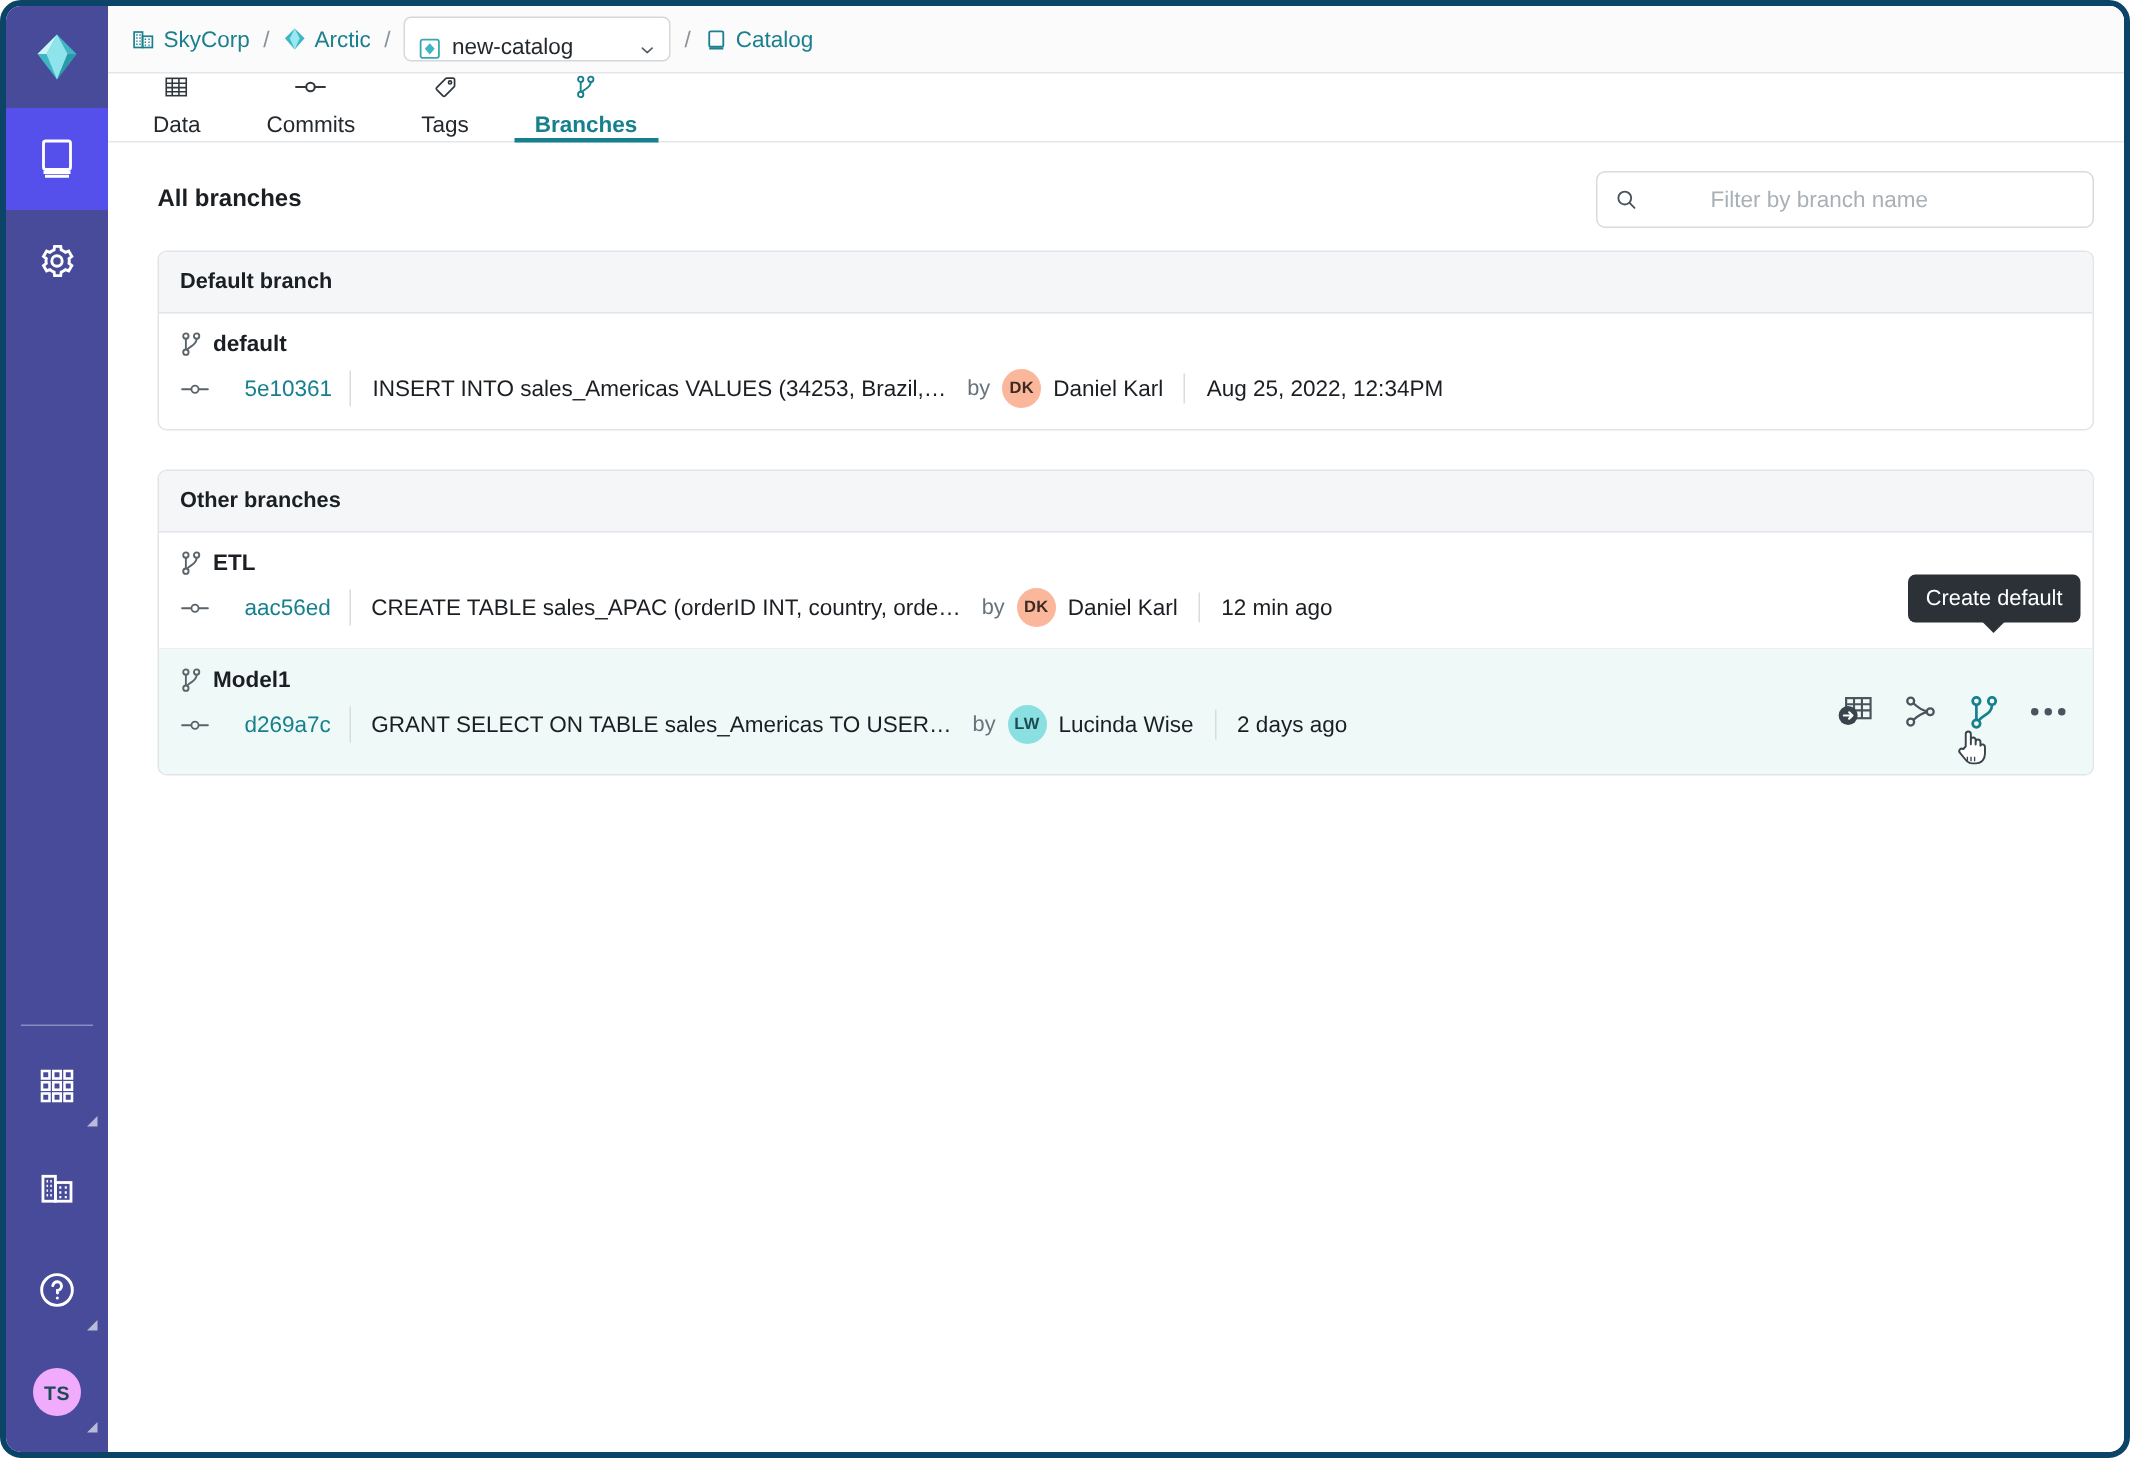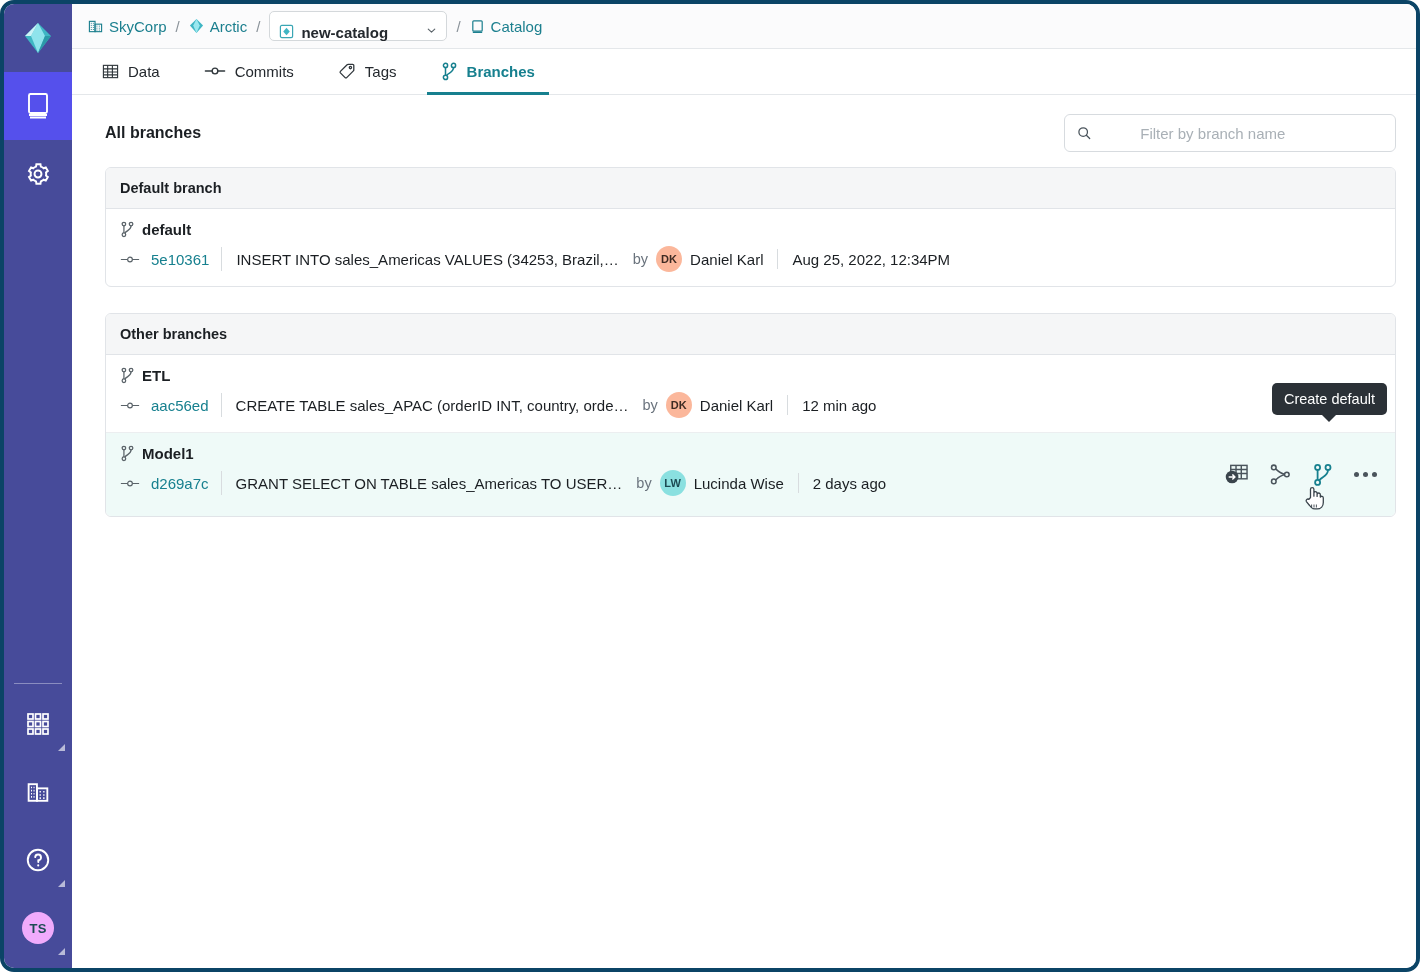--- a/index.html
+++ b/index.html
@@ -67,43 +67,43 @@
     border-bottom: 1px solid #e4e7ea;
     background: #fbfbfc;
     gap: 0;
   }
   .crumb {
     display: inline-flex; align-items: center; gap: 6px;
     color: #1b7f8e; font-size: 15px; white-space: nowrap;
   }
   .crumb-sep { color: #8a9299; font-size: 15px; margin: 0 9px; }
   .crumb-select {
-    display: inline-flex; align-items: flex-start; gap: 7px;
+    display: inline-flex; align-items: flex-end; gap: 7px;
     border: 1px solid #d4d8db; border-radius: 5px;
     background: #ffffff;
     height: 30px; padding: 12px 8px 0 9px;
     font-size: 15px; color: #24292e;
-    min-width: 178px; justify-content: flex-start; font-weight: bold;
+    min-width: 178px; justify-content: flex-start;
   }
   .crumb-select .chev { margin-left: auto; color: #5a6369; }
 
   
   #tabs {
     height: 46px; flex: 0 0 46px;
     display: flex; align-items: stretch;
     padding: 0 16px;
     border-bottom: 1px solid #e4e7ea;
     gap: 0;
   }
   .tab {
     display: inline-flex; align-items: center; gap: 9px;
     padding: 0 14px; margin-right: 16px;
     font-size: 15px; color: #24292e;
     border-bottom: 3px solid transparent;
-    position: relative; top: 1px;
+    position: relative; top: 1px; flex-direction: column;
   }
   .tab.active { color: #17808f; font-weight: 700; border-bottom-color: #17808f; }
 
   
   #content { flex: 1 1 auto; padding: 14px 20px 0 33px; min-height: 0; }
   #content-head {
     display: flex; align-items: center; justify-content: space-between;
     height: 48px;
   }
   #all-branches-title { font-size: 16px; font-weight: 700; color: #1b1f23; }
@@ -147,21 +147,21 @@
     display: flex; align-items: center; gap: 7px;
     margin-bottom: 8px;
   }
   .branch-name { font-size: 15px; font-weight: 700; color: #1b1f23; }
 
   .commit-line {
     display: flex; align-items: center; gap: 0;
     font-size: 14px; color: #24292e;
   }
   .commit-hash {
-    display: inline-flex; align-items: center; gap: 11px;
+    display: inline-flex; align-items: center; gap: 23px;
     color: #17808f; font-size: 15px;
     font-family: "Liberation Sans", sans-serif;
     padding-right: 12px;
   }
   .vsep { width: 1px; align-self: stretch; background: #d8dcdf; margin: 1px 0; }
   .commit-msg {
     font-family: Liberation Sans, sans-serif;
     font-size: 15px; color: #1b1f23;
     padding-left: 14px;
     white-space: nowrap; overflow: hidden; text-overflow: ellipsis;

